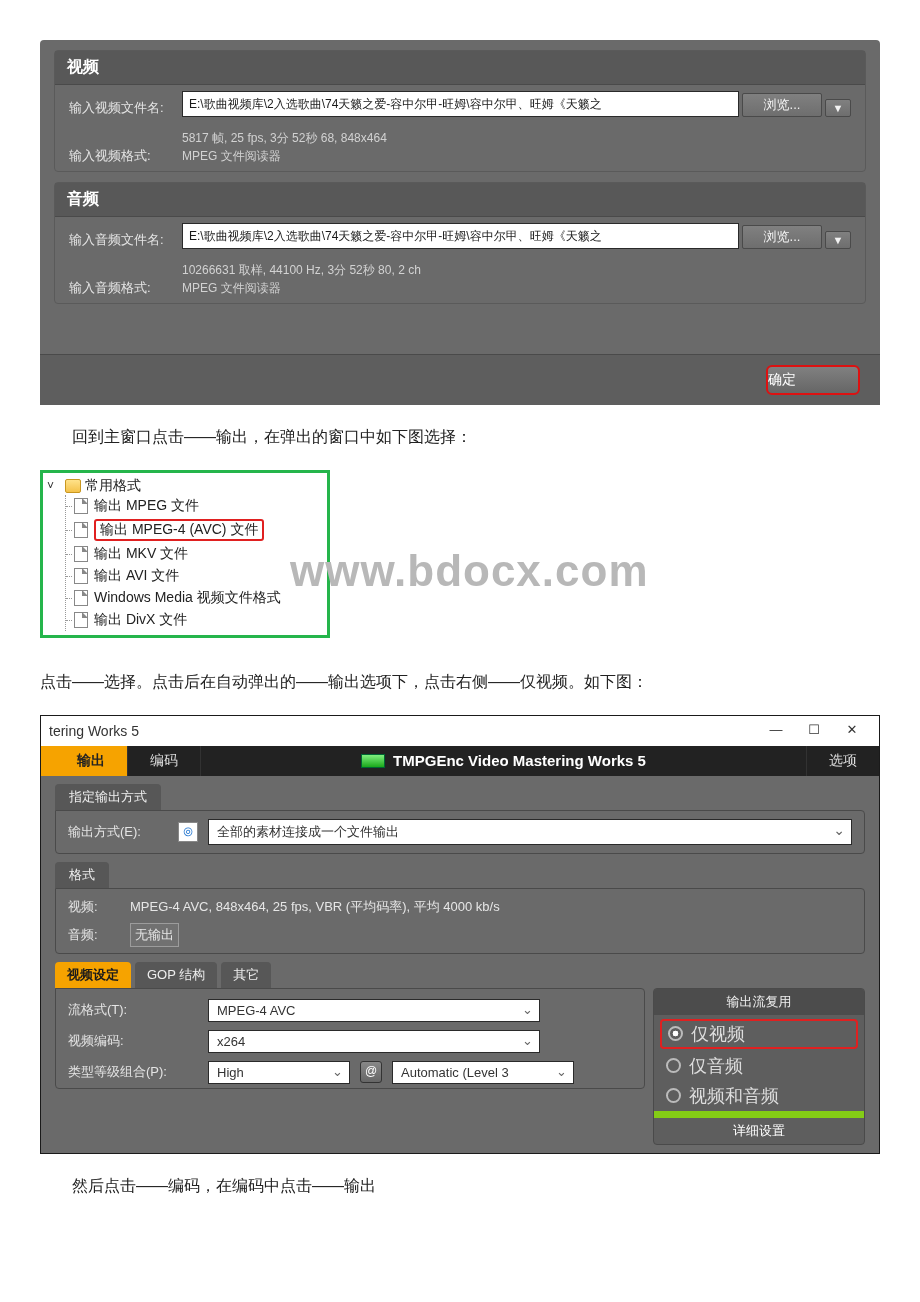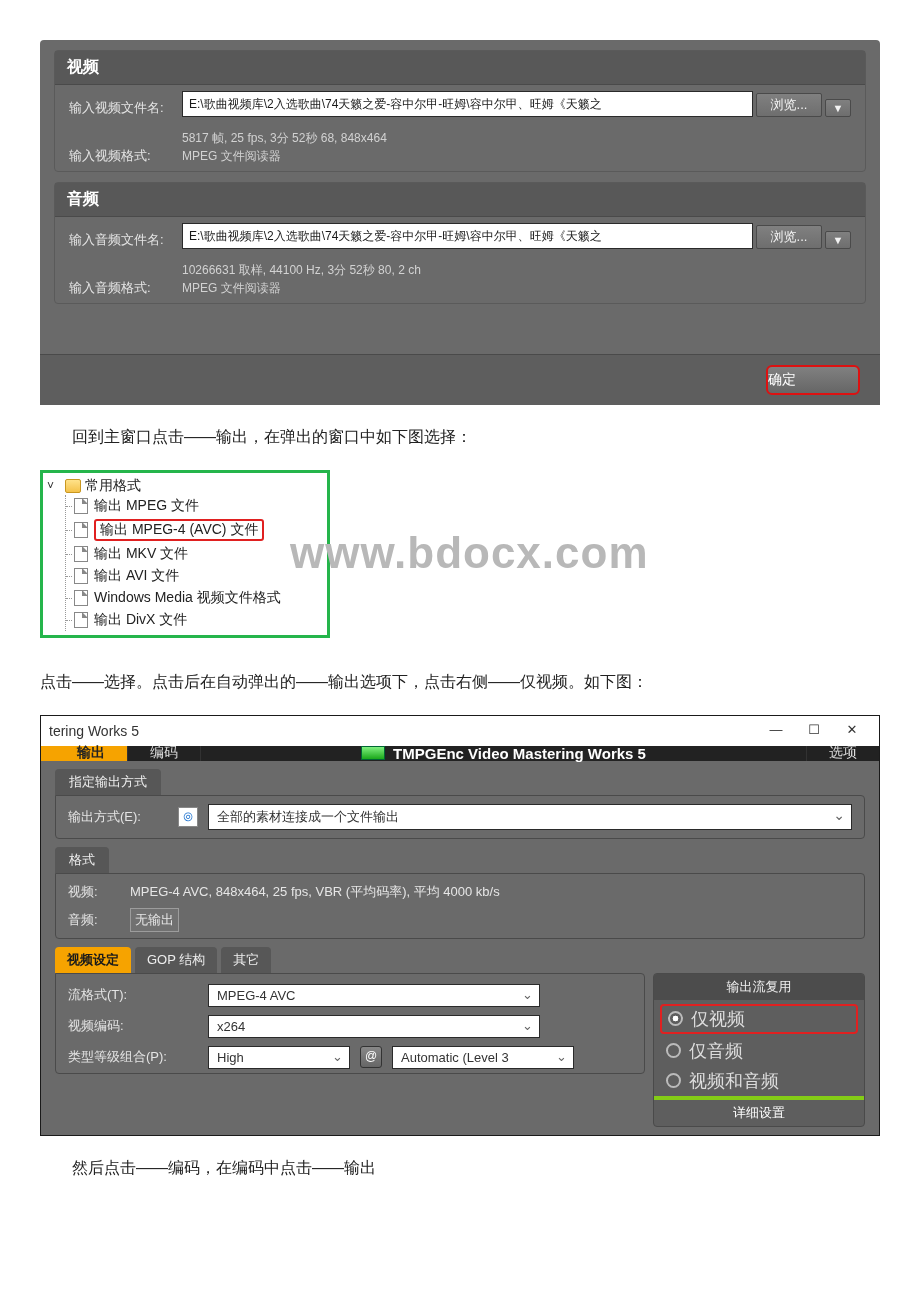--- a/index.html
+++ b/index.html
@@ -67,21 +67,21 @@
     font-size: 12px;
     line-height: 1.5;
   }
   .browse-btn {
     width: 56px;
     text-align: center;
     background: linear-gradient(#808080,#6e6e6e);
     border: 1px solid #4a4a4a;
     color: #f2f2f2;
     font-size: 13px;
-    padding: 2px 4px;
+    padding: 2px 11px;
     border-radius: 2px;
   }
   .drop-btn {
     width: 24px;
     text-align: center;
     background: linear-gradient(#808080,#6e6e6e);
     border: 1px solid #4a4a4a;
     color: #f2f2f2;
     font-size: 11px;
     padding: 2px 0;
@@ -187,21 +187,21 @@
     padding: 0 4px;
   }
 
   
   .watermark-zone {
     position: relative;
   }
   .watermark {
     position: absolute;
     left: 250px;
-    top: 58px;
+    top: 76px;
     font-size: 44px;
     font-weight: bold;
     color: #b8b8b8;
     letter-spacing: 1px;
     pointer-events: none;
     user-select: none;
     white-space: nowrap;
   }
 
   
@@ -226,21 +226,21 @@
     height: 22px;
     text-align: center;
     line-height: 20px;
     font-size: 13px;
     color: #333;
   }
   .tmpg-tabs {
     display: flex;
     align-items: stretch;
     background: #222;
-    height: 15px;
+    height: 30px;
   }
   .tmpg-tabs .slant-left {
     width: 14px;
     background: #f6a300;
   }
   .tab {
     display: flex;
     align-items: center;
     justify-content: center;
     padding: 0 22px;
@@ -391,21 +391,21 @@
     width: 11px; height: 11px;
     border-radius: 50%;
     border: 2px solid #bbb;
     background: #5e5e5e;
     display: inline-block;
   }
   .radio-dot.on {
     background: radial-gradient(circle at 50% 50%, #fff 0 35%, #5e5e5e 40% 100%);
   }
   .detail-btn-row {
-    border-top: 4px solid #84cc16;
+    border-top: 7px solid #84cc16;
     text-align: center;
     padding: 4px;
   }
   .detail-link {
     color: #fff;
   }
 
   .form-row {
     display: flex;
     align-items: center;

